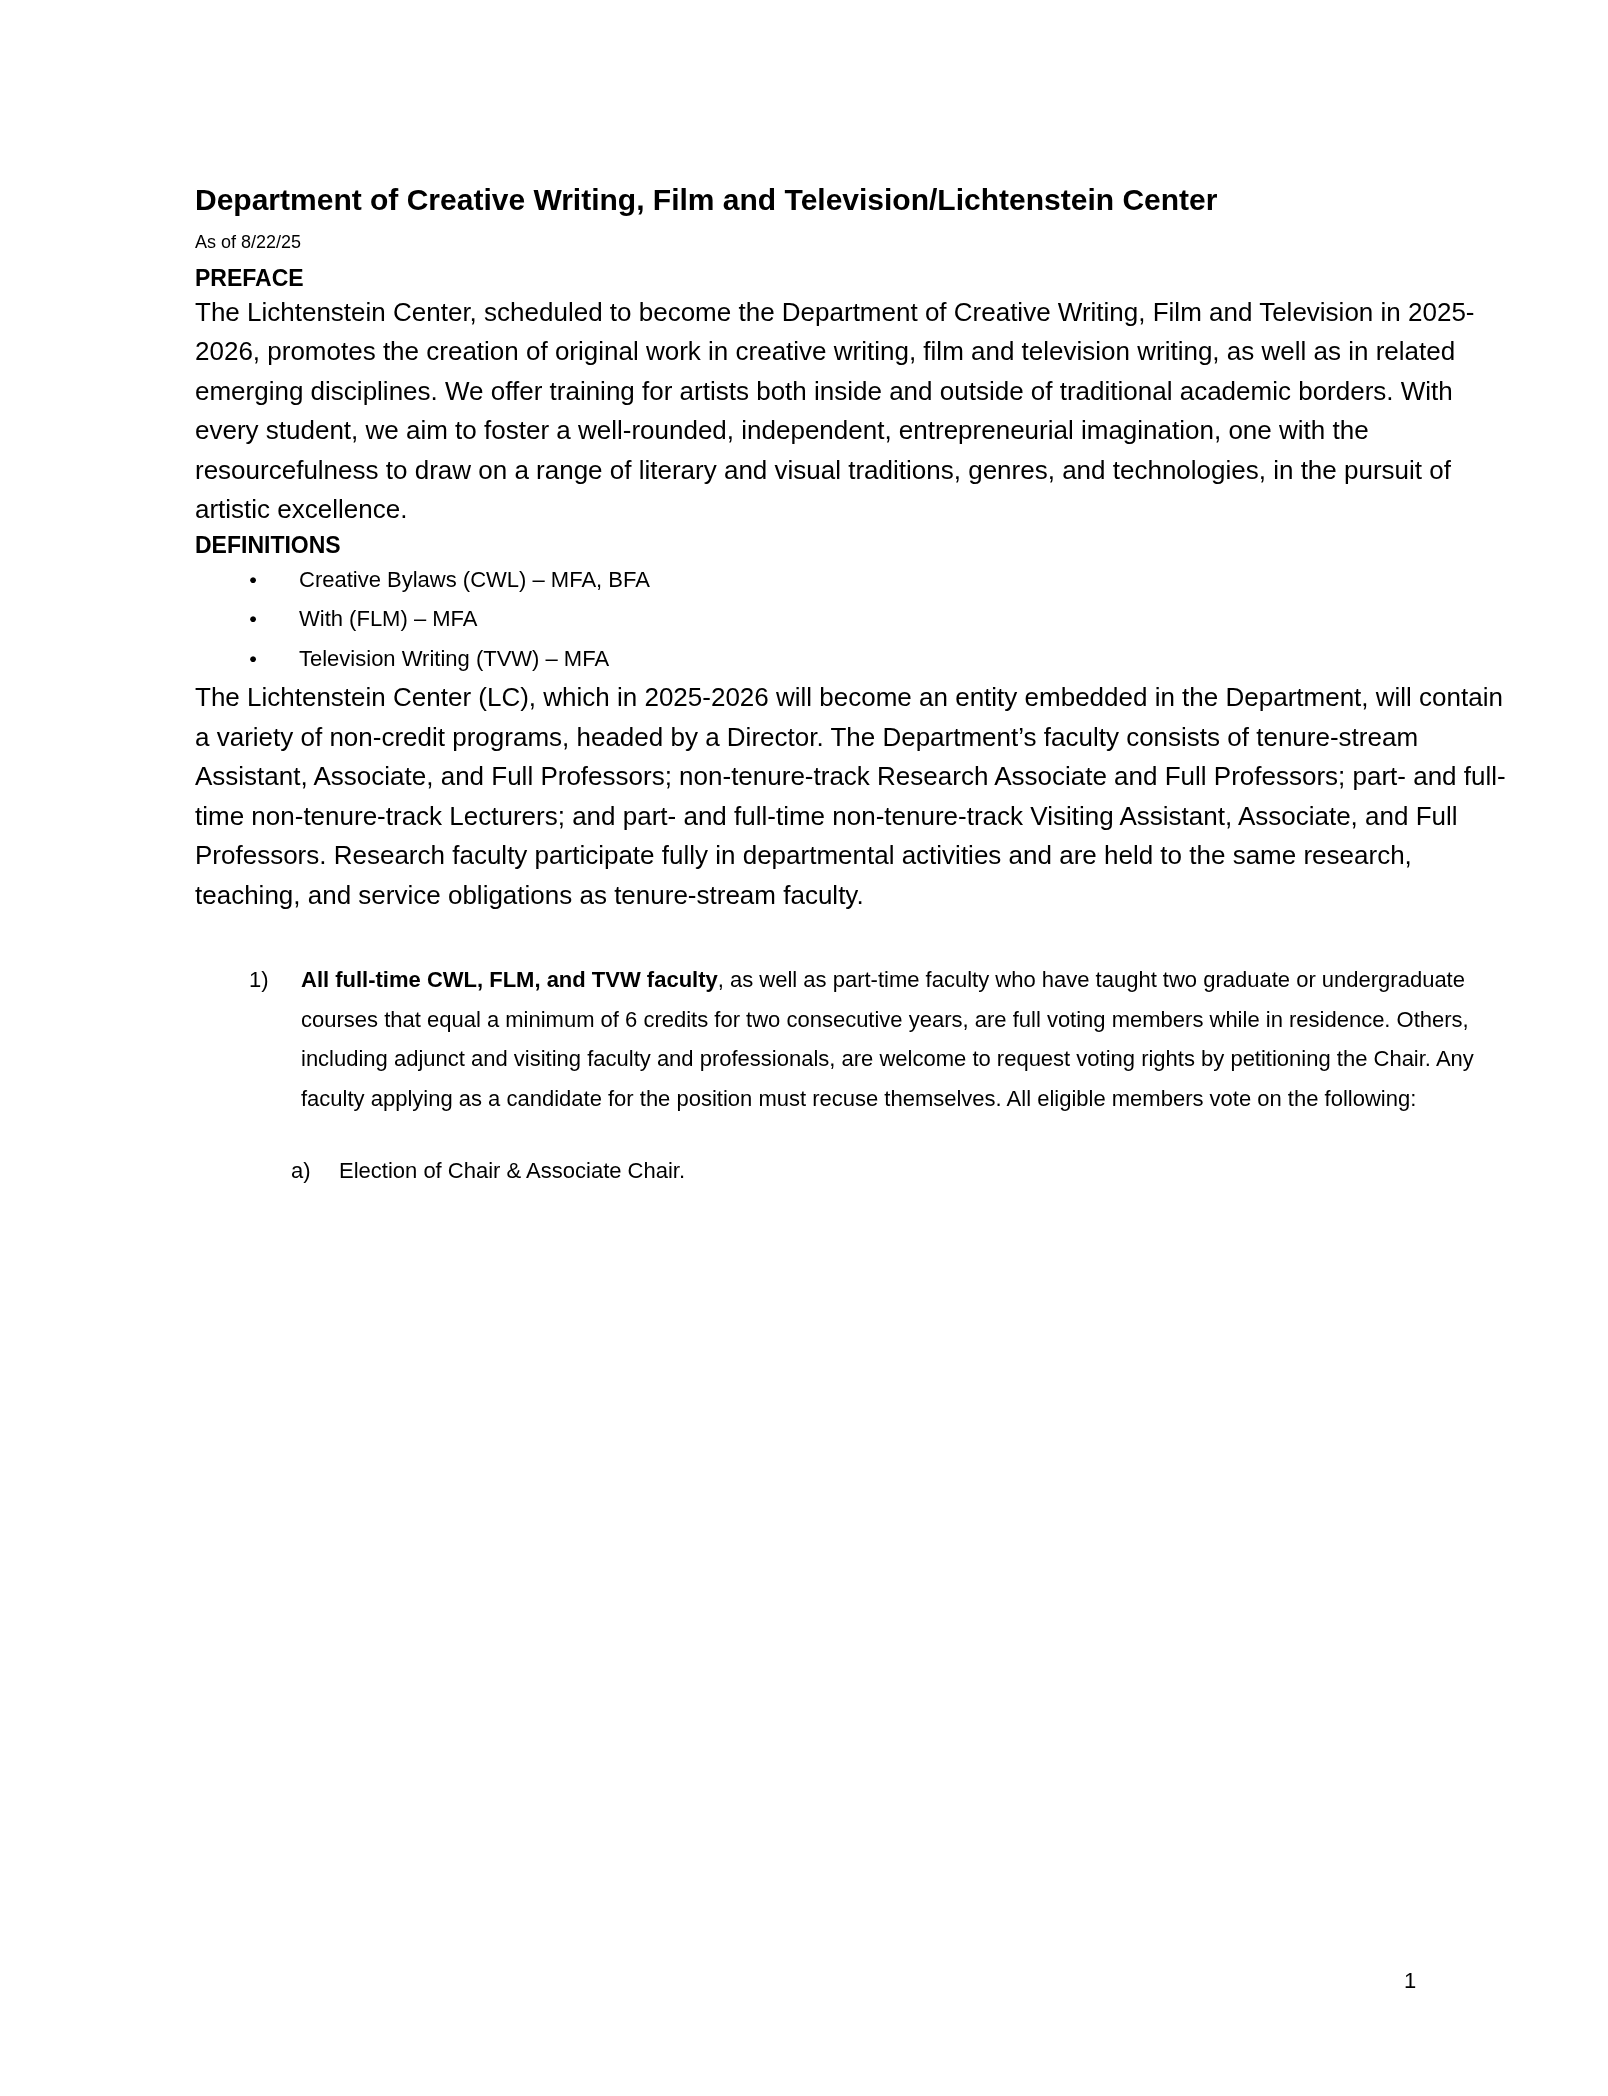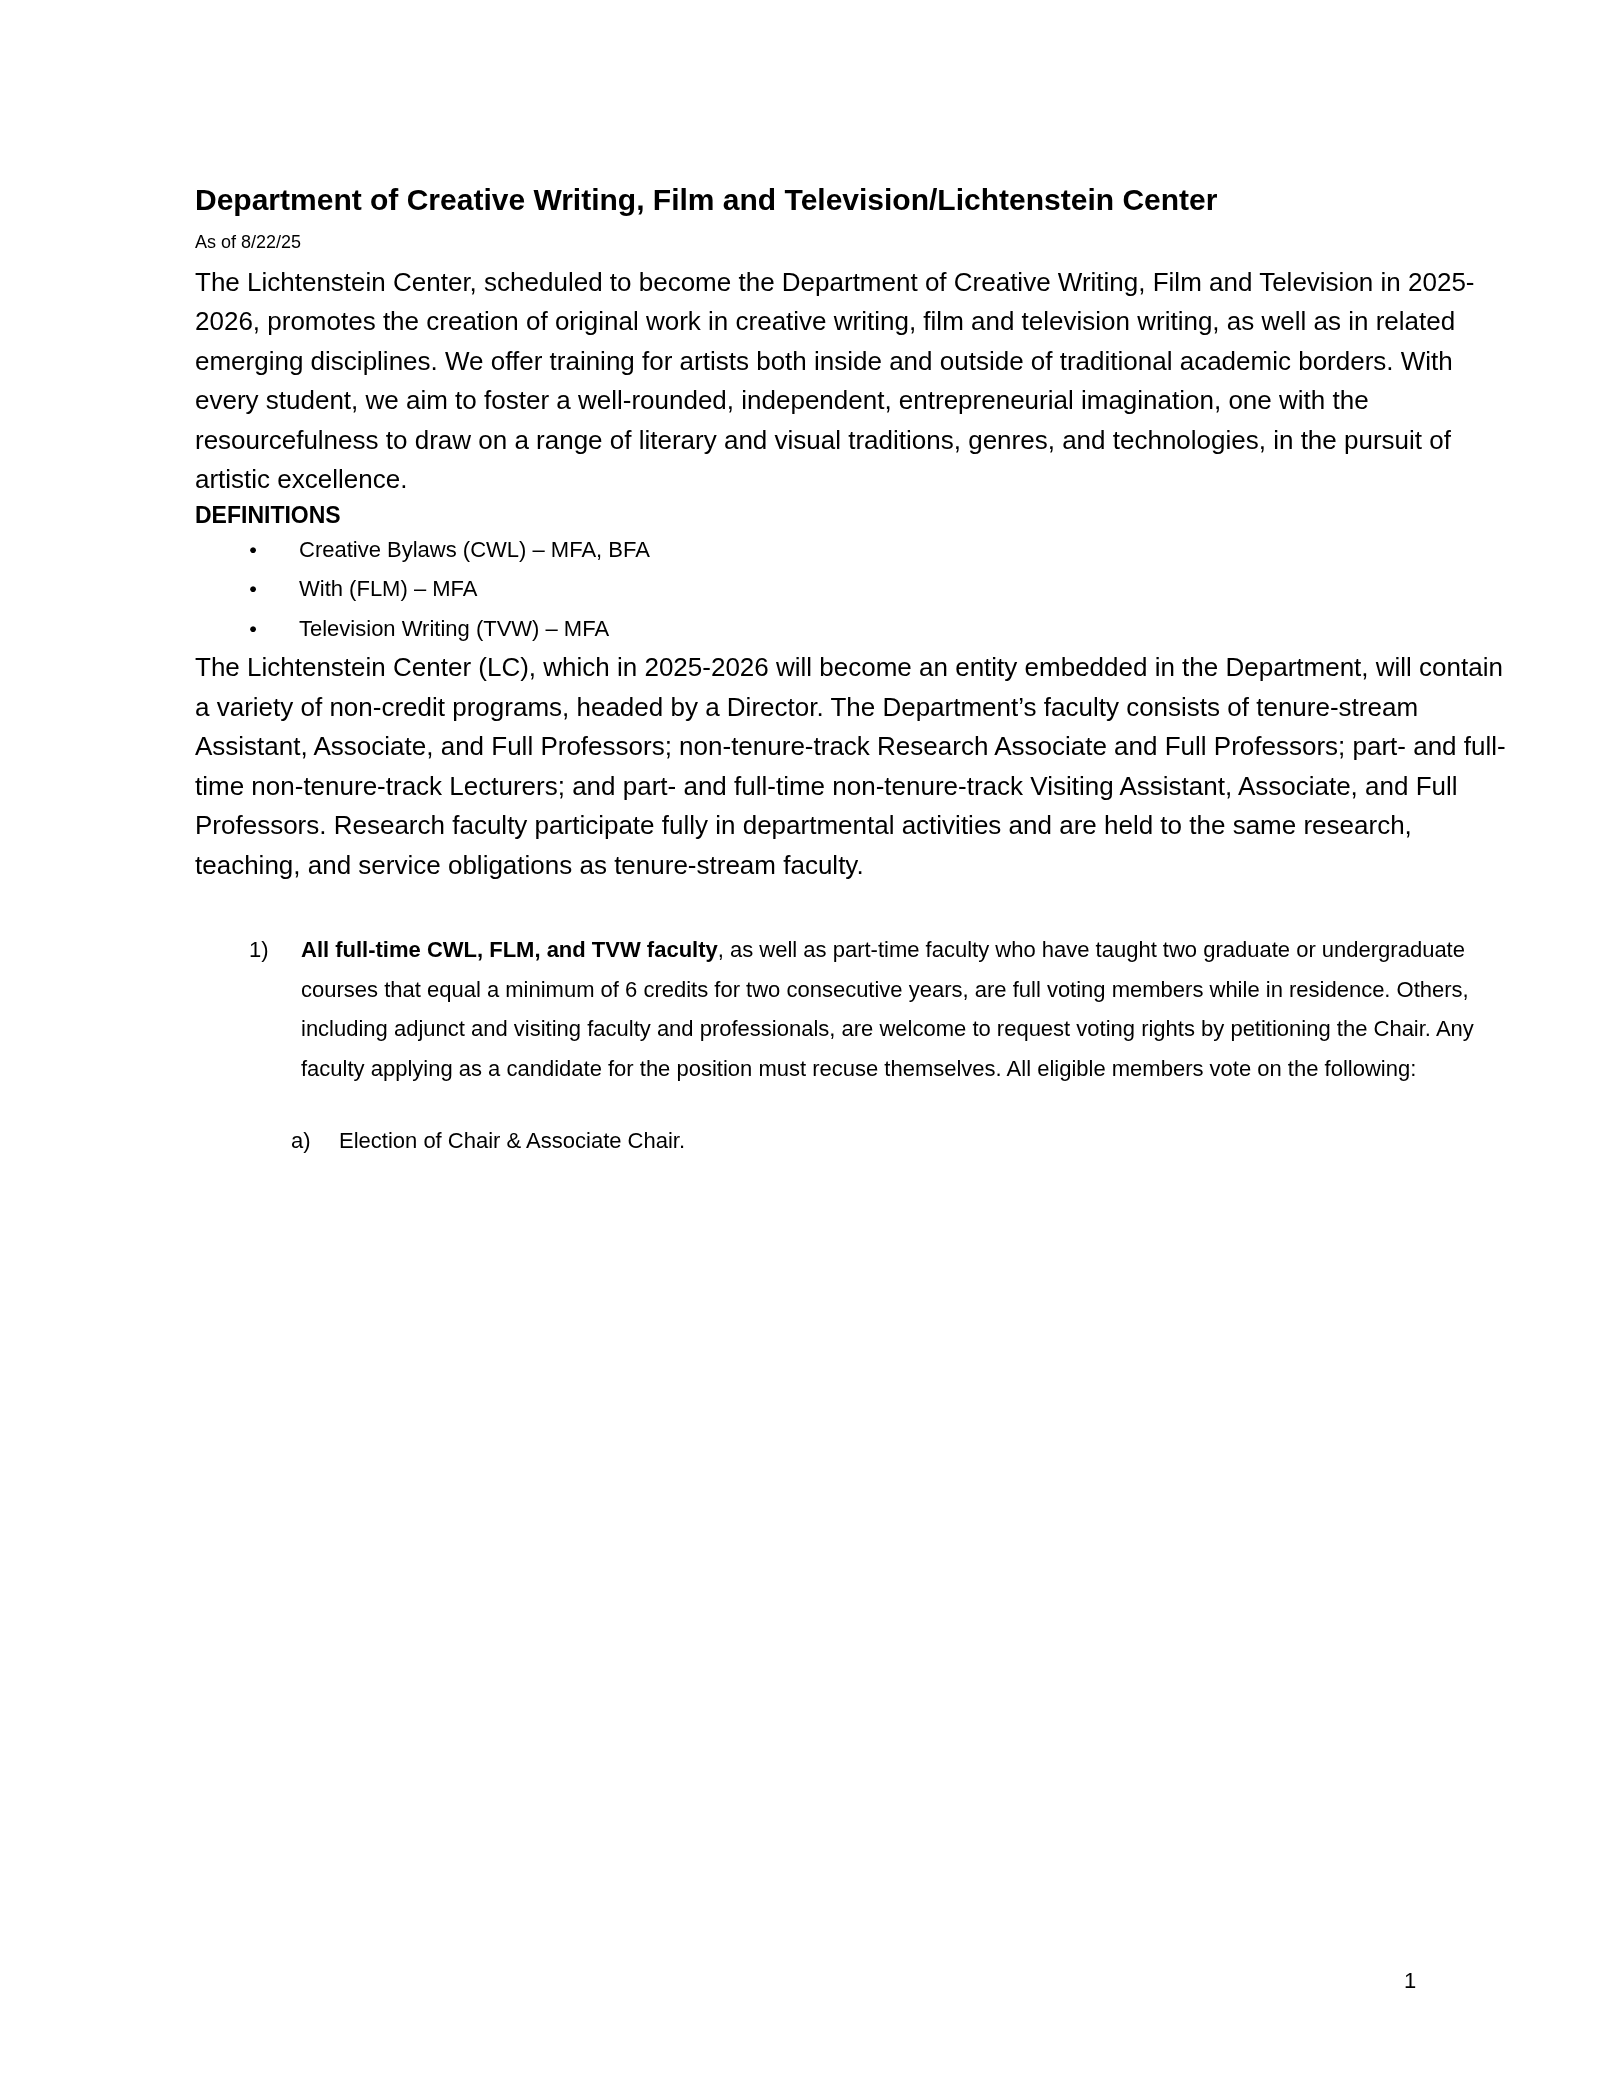--- a/index.html
+++ b/index.html
@@ -108,20 +108,21 @@
 
 <div class="page">
   <div class="content">
 
     <h1 class="doc-title">
       <div>Department of Creative Writing, Film and Television/Lichtenstein Center</div>
     </h1>
 
     <div class="as-of">As of 8/22/25</div>
 
+    <h2 class="section-heading h-preface">PREFACE</h2>
 
     <p class="body-text p-preface">The Lichtenstein Center, scheduled to become the Department of Creative Writing, Film and Television in 2025-2026, promotes the creation of original work in creative writing, film and television writing, as well as in related emerging disciplines. We offer training for artists both inside and outside of traditional academic borders. With every student, we aim to foster a well-rounded, independent, entrepreneurial imagination, one with the resourcefulness to draw on a range of literary and visual traditions, genres, and technologies, in the pursuit of artistic excellence.</p>
 
     <h2 class="section-heading h-definitions">DEFINITIONS</h2>
 
 
     <ul class="bullet-list">
       <li><span class="bullet-glyph">●</span><span>Creative Bylaws (CWL) – MFA, BFA</span></li>
       <li><span class="bullet-glyph">●</span><span>With (FLM) – MFA</span></li>
       <li><span class="bullet-glyph">●</span><span>Television Writing (TVW) – MFA</span></li>

